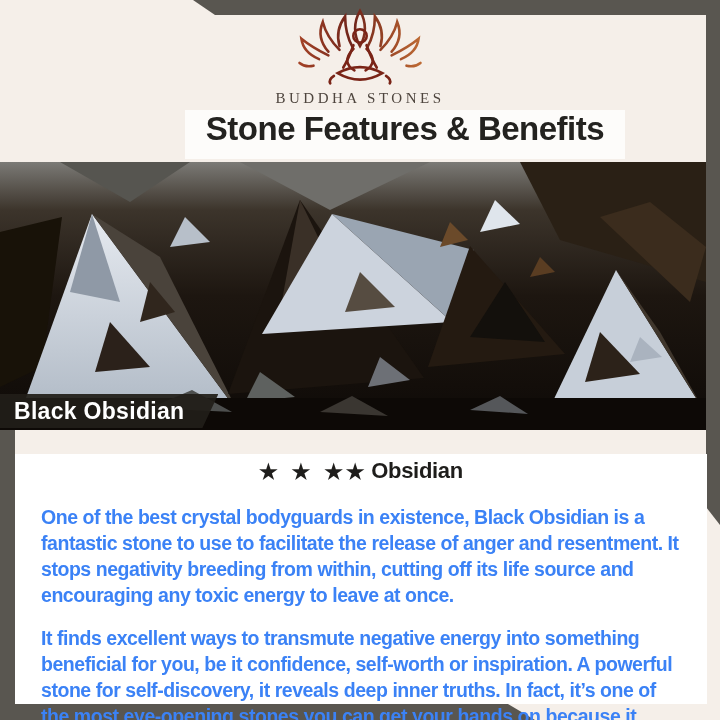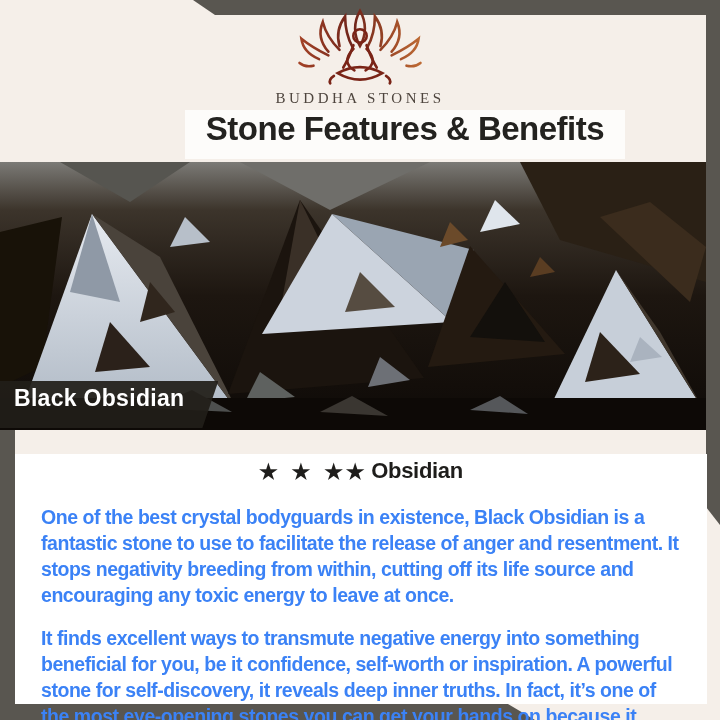--- a/index.html
+++ b/index.html
@@ -38,21 +38,21 @@
     letter-spacing:-0.5px; white-space:nowrap;
   }
 
   
   .photo{position:absolute; left:0; top:162px; width:706px; height:268px; background:#15100b;}
   .photo svg{display:block; width:100%; height:100%;}
   .photo-label{
     position:absolute; left:0; bottom:2px; height:34px;
     background:rgba(33,30,25,0.93);
     clip-path:polygon(0 0,100% 0,calc(100% - 16px) 100%,0 100%);
-    display:flex; align-items:center; padding:0 34px 13px 14px;
+    display:flex; align-items:center; padding:0 34px 0 14px;
   }
   .photo-label span{
     color:#ffffff; font-size:23px; font-weight:700; letter-spacing:0.3px;
     white-space:nowrap;
   }
 
   
   .panel{
     position:absolute; left:15px; top:454px; width:692px; height:250px;
     background:#ffffff;

